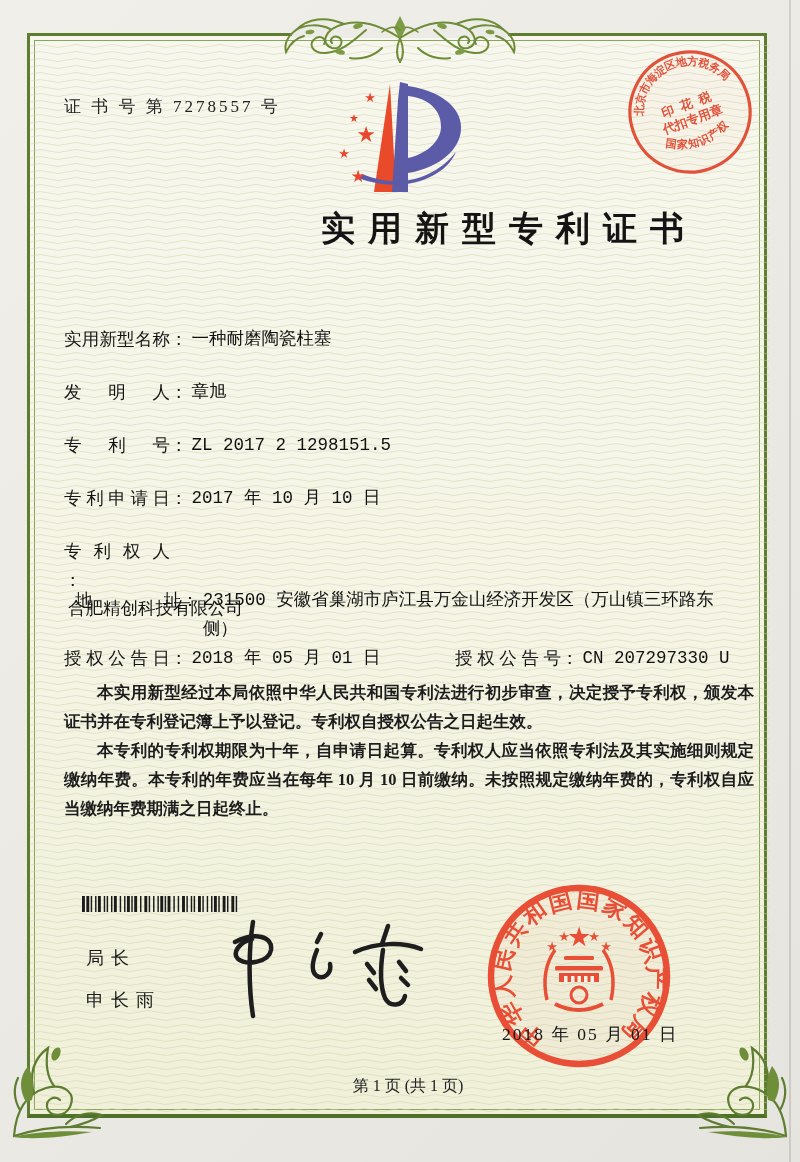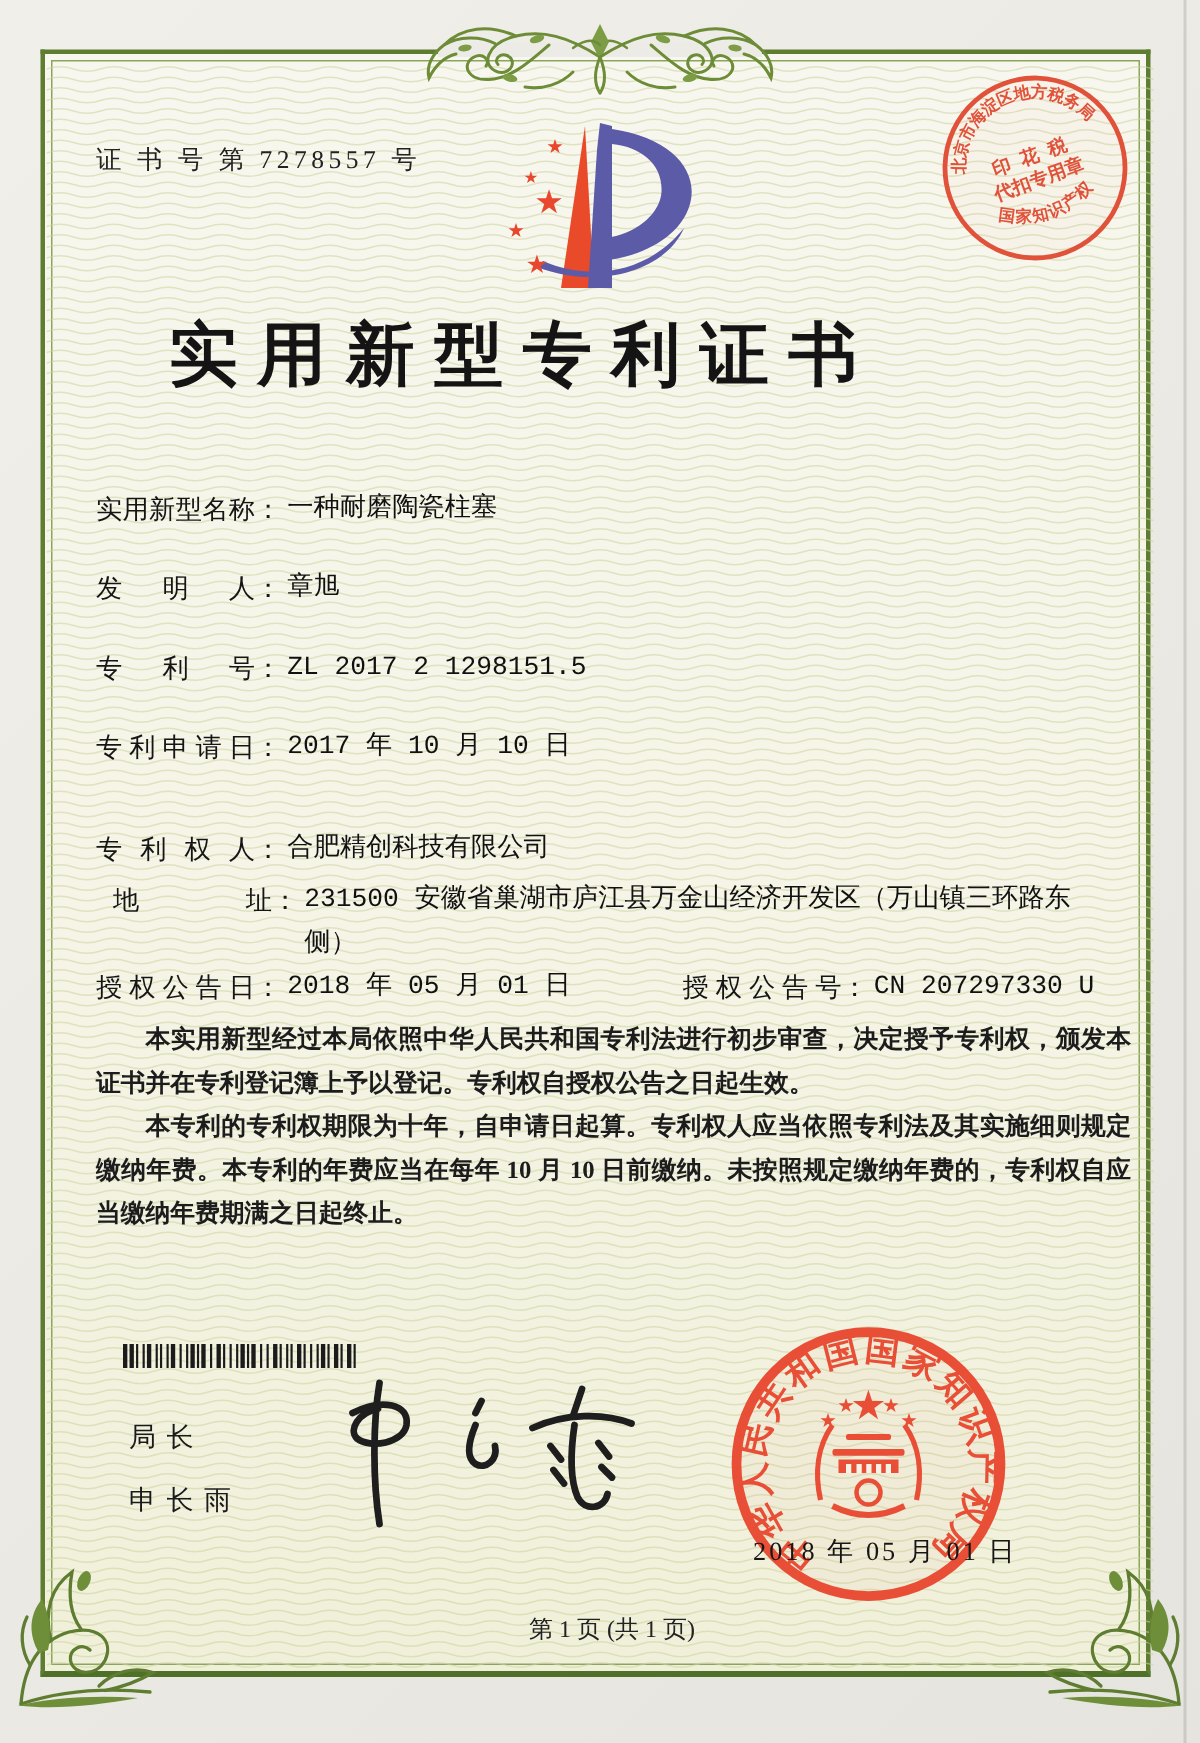--- a/index.html
+++ b/index.html
@@ -23,29 +23,29 @@
   .border-eraser{position:absolute; left:292px; top:28px; width:216px; height:10px; background:#edebe6;}
   .guilloche{position:absolute; left:31px; top:40px; width:738px; height:1076px; pointer-events:none;}
   .ornament-top{position:absolute; left:270px; top:8px; width:260px; height:58px;}
   .ornament-corner{position:absolute; top:1040px; width:118px; height:102px;}
   .ornament-corner.left{left:4px;}
   .ornament-corner.right{right:4px; transform:scaleX(-1);}
   
   .cert-no{position:absolute; left:64px; top:95px; font-size:17px; letter-spacing:3px; color:#222;}
   .logo{position:absolute; left:328px; top:70px; width:152px; height:128px;}
   .tax-stamp{position:absolute; left:625px; top:47px; width:130px; height:130px; transform:rotate(-20deg); opacity:.92;}
-  .title{position:absolute; left:0; width:697px; top:206px; text-align:center;
-    font-size:46px; font-weight:bold; letter-spacing:13px; color:#141414;}
+  .title{position:absolute; left:0; width:697px; top:206px; text-align:right;
+    font-size:34px; font-weight:bold; letter-spacing:13px; color:#141414;}
   
   .field-row{position:absolute; left:64px; width:690px; display:flex; font-size:17.5px; line-height:29px;}
   .f-label{display:inline-block; width:106px; flex:none; text-align:justify; text-align-last:justify; color:#151515;}
   .f-colon{flex:none; color:#151515;}
   .f-value{flex:1; padding-left:4px; color:#111; max-width:540px;font-family:Liberation Mono, monospace;}
   .row-0{top:325px;} .row-1{top:378px;} .row-2{top:431px;} .row-3{top:484px;}
-  .row-4{top:552px;} .row-5{top:586px;justify-content:center;} .row-6{top:644px;}
+  .row-4{top:537px;flex-direction:column;} .row-5{top:586px;justify-content:center;} .row-6{top:644px;}
   .grant-right{position:absolute; left:391px; top:0; display:flex;}
   
   .body-text{position:absolute; left:64px; top:678px; width:690px; font-size:16.5px;
     line-height:29px; color:#1c1c1c; text-align:justify;}
   .body-text p{margin:0; text-indent:2em;font-weight:bold;}
   
   .barcode{position:absolute; left:82px; top:896px; width:218px; height:16px;}
   .signer-title{position:absolute; left:86px; top:946px; font-size:18px; letter-spacing:7px; color:#1a1a1a;}
   .signer-name{position:absolute; left:86px; top:988px; font-size:18px; letter-spacing:7px; color:#1a1a1a;}
   .signature{position:absolute; left:205px; top:912px; width:235px; height:115px;}

